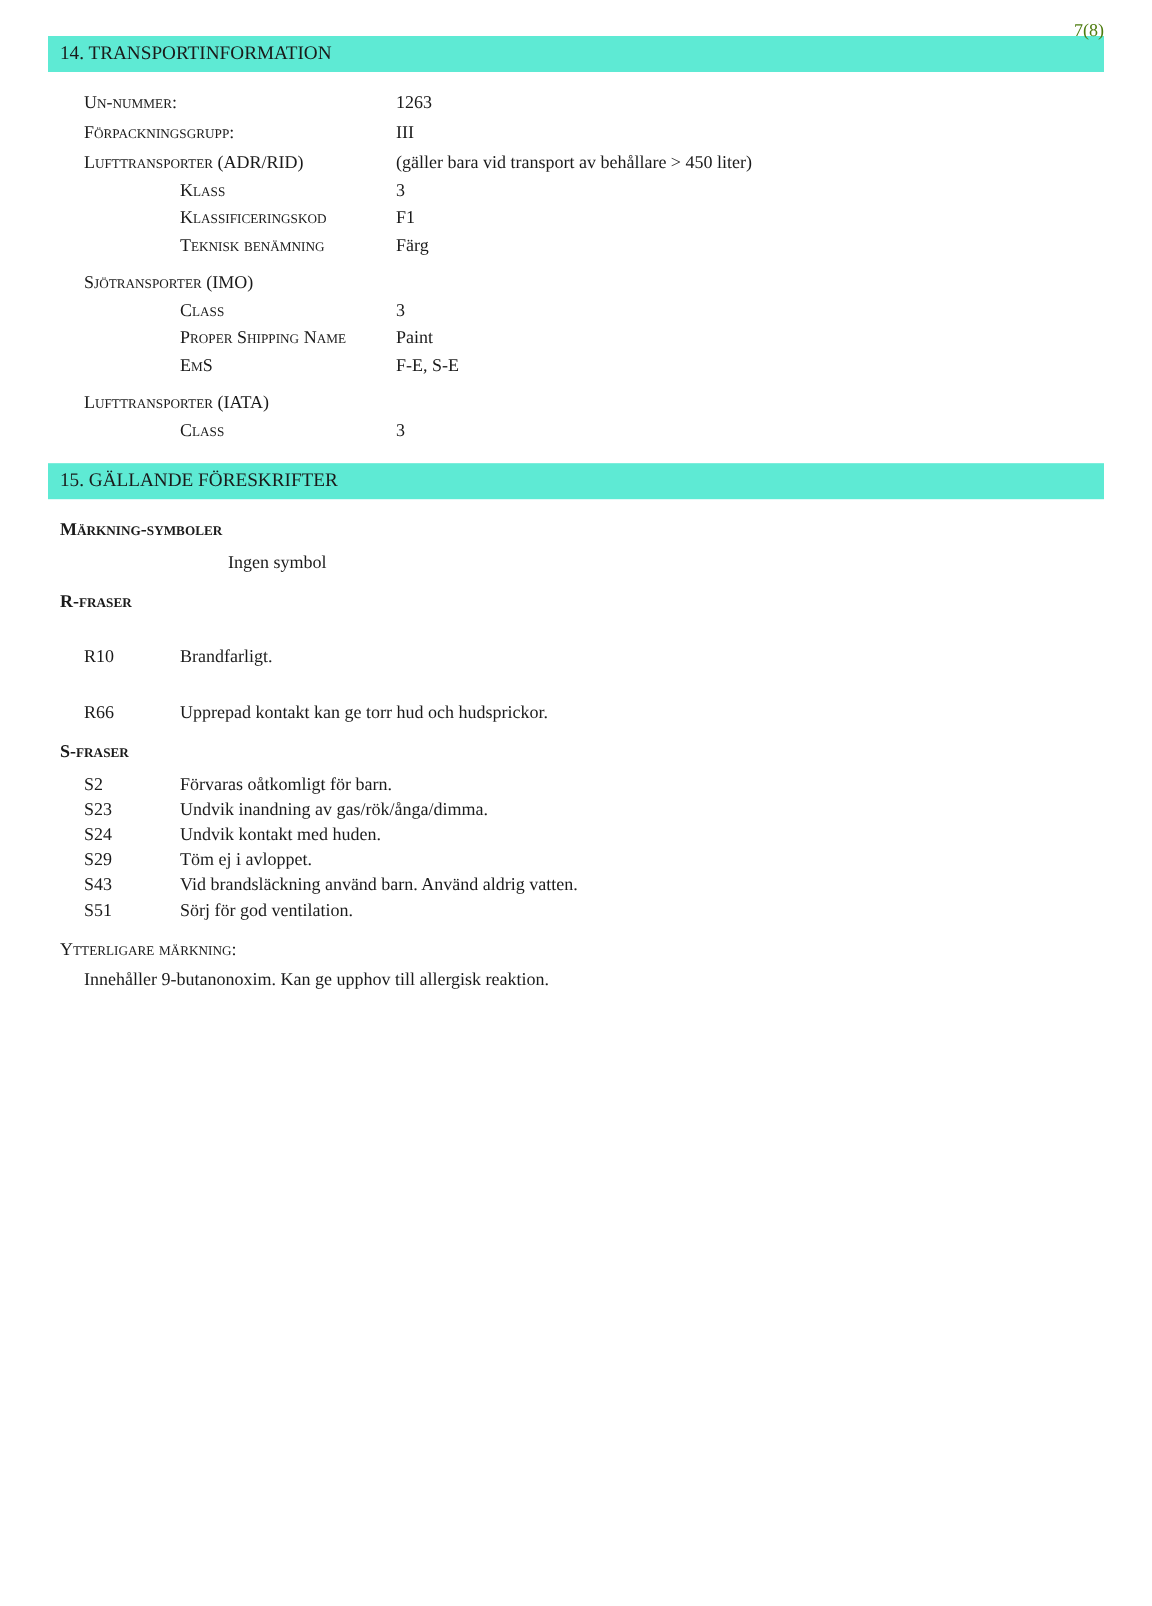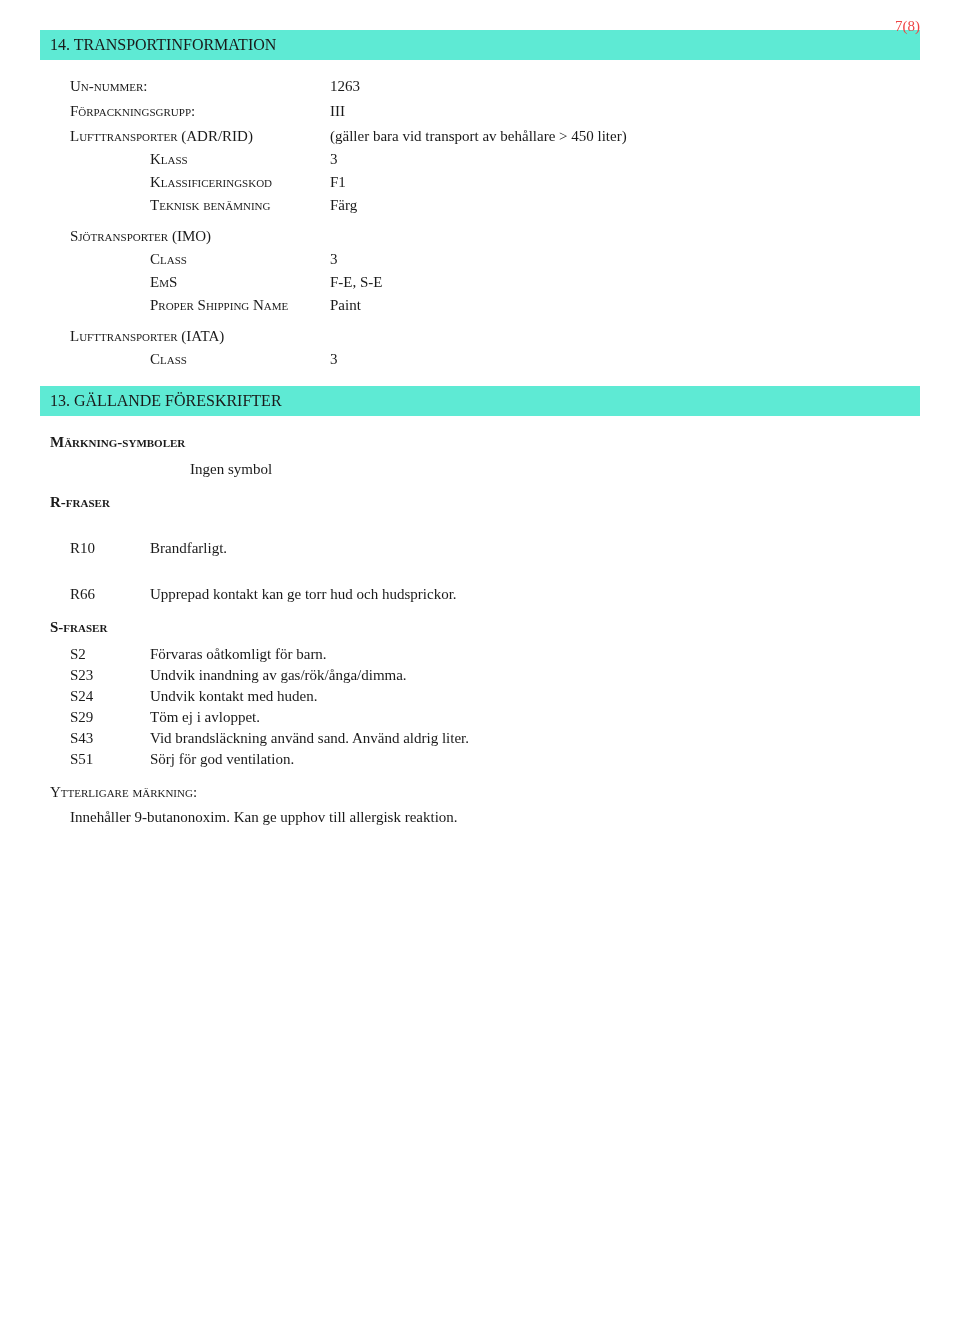--- a/index.html
+++ b/index.html
@@ -22,21 +22,21 @@
       background: #ffffff;
       padding: 20px 40px 40px 40px;
       position: relative;
     }
 
     .page-number {
       position: absolute;
       top: 18px;
       right: 40px;
       font-size: 15px;
-      color: #ef4444;
+      color: #4d7c0f;
     }
 
     .section-header {
       background: #5eead4;
       padding: 6px 10px;
       font-size: 16px;
       font-weight: normal;
       margin-bottom: 18px;
       margin-top: 10px;
     }
@@ -180,42 +180,42 @@
 
     <div class="transport-block" style="margin-bottom: 14px;">
       <div class="field-row">
         <span class="field-label" style="font-variant: small-caps; font-weight: normal;">Sjötransporter (IMO)</span>
       </div>
       <div class="field-row">
         <span class="field-label indent" style="font-variant: small-caps;">Class</span>
         <span class="field-value">3</span>
       </div>
       <div class="field-row">
+        <span class="field-label indent" style="font-variant: small-caps;">Proper Shipping Name</span>
+        <span class="field-value">Paint</span>
+      </div>
+      <div class="field-row">
         <span class="field-label indent" style="font-variant: small-caps;">EmS</span>
         <span class="field-value">F-E, S-E</span>
       </div>
-      <div class="field-row">
-        <span class="field-label indent" style="font-variant: small-caps;">Proper Shipping Name</span>
-        <span class="field-value">Paint</span>
-      </div>
     </div>
 
     <div class="transport-block" style="margin-bottom: 14px;">
       <div class="field-row">
         <span class="field-label" style="font-variant: small-caps;">Lufttransporter (IATA)</span>
       </div>
       <div class="field-row">
         <span class="field-label indent" style="font-variant: small-caps;">Class</span>
         <span class="field-value">3</span>
       </div>
     </div>
 
   </div>
 
-  <div class="section-header">13. GÄLLANDE FÖRESKRIFTER</div>
+  <div class="section-header">15. GÄLLANDE FÖRESKRIFTER</div>
 
   <div class="section-content">
 
     <div class="subsection-header">Märkning-symboler</div>
     <div class="ingen-symbol">Ingen symbol</div>
 
     <div class="rfraser-section">
       <div class="subsection-header">R-fraser</div>
       <div>
       <div class="rfraser-row">
@@ -243,21 +243,21 @@
           <div class="sfraser-row">
             <span class="sfraser-code">S24</span>
             <span class="sfraser-text">Undvik kontakt med huden.</span>
           </div>
           <div class="sfraser-row">
             <span class="sfraser-code">S29</span>
             <span class="sfraser-text">Töm ej i avloppet.</span>
           </div>
           <div class="sfraser-row">
             <span class="sfraser-code">S43</span>
-            <span class="sfraser-text">Vid brandsläckning använd sand. Använd aldrig liter.</span>
+            <span class="sfraser-text">Vid brandsläckning använd barn. Använd aldrig vatten.</span>
           </div>
           <div class="sfraser-row">
             <span class="sfraser-code">S51</span>
             <span class="sfraser-text">Sörj för god ventilation.</span>
           </div>
         </div>
     </div>
 
     <div class="ytterligare-label">Ytterligare märkning:</div>
     <div class="ytterligare-text">Innehåller 9-butanonoxim. Kan ge upphov till allergisk reaktion.</div>

